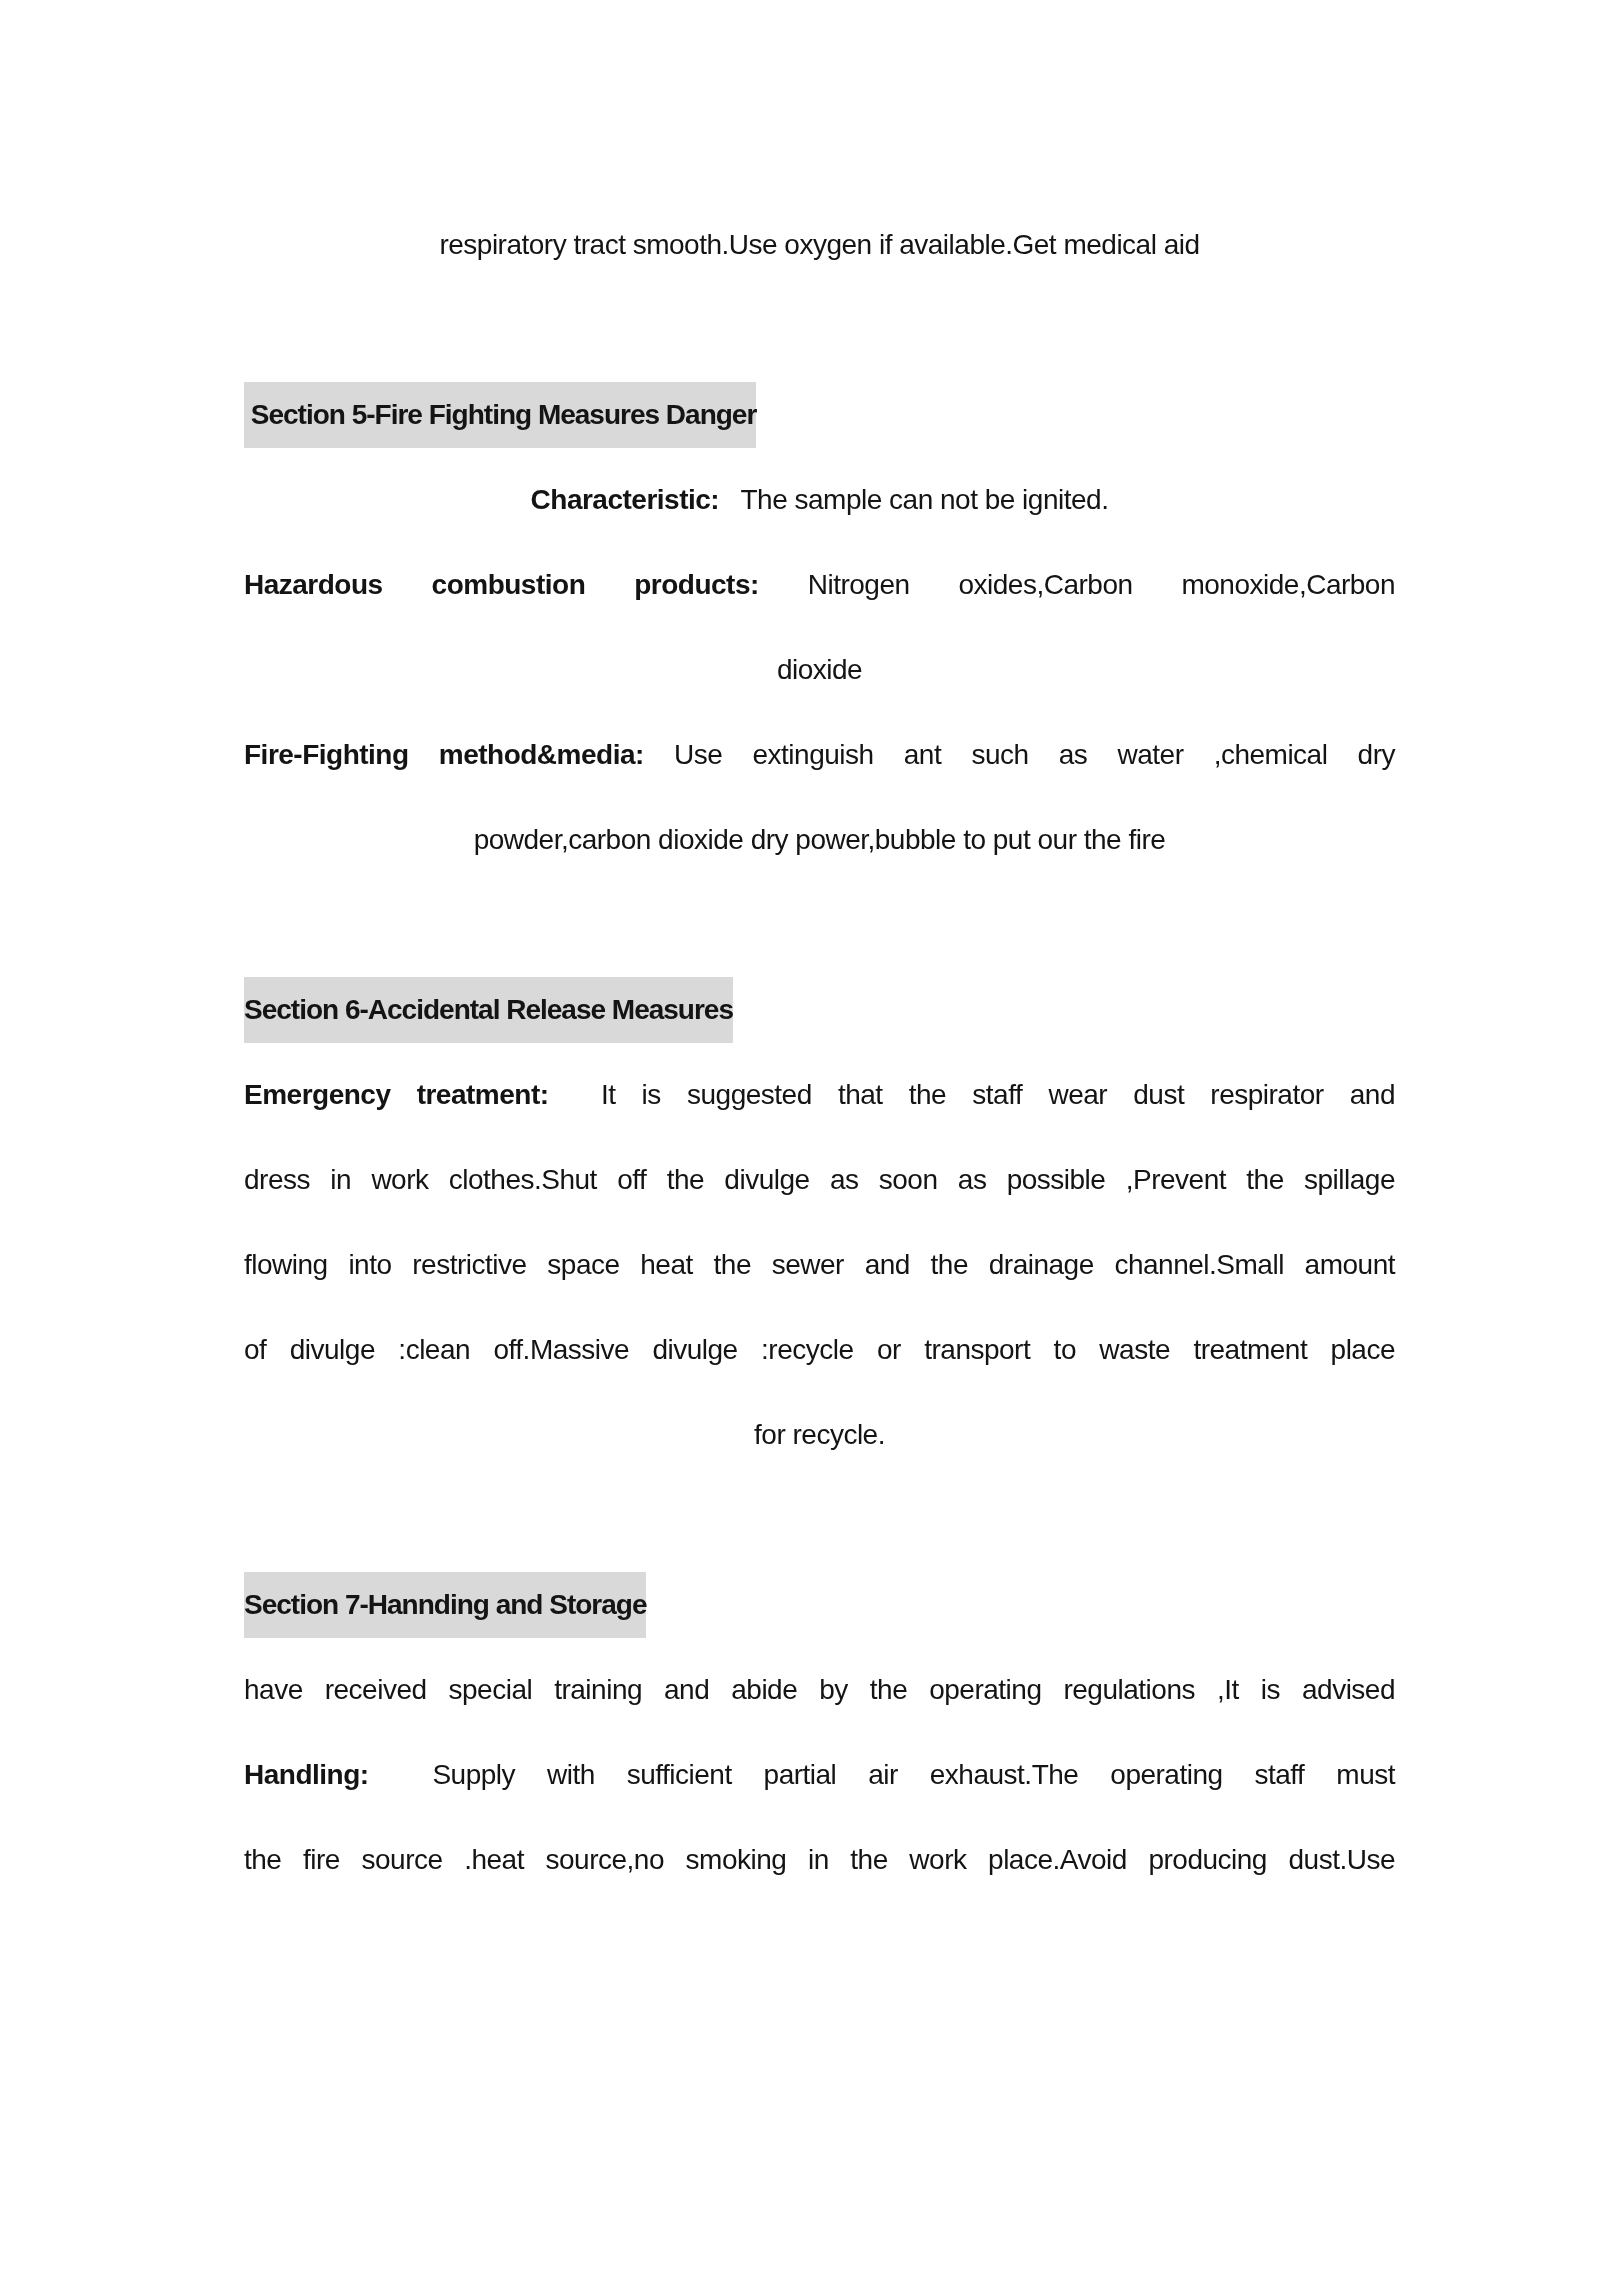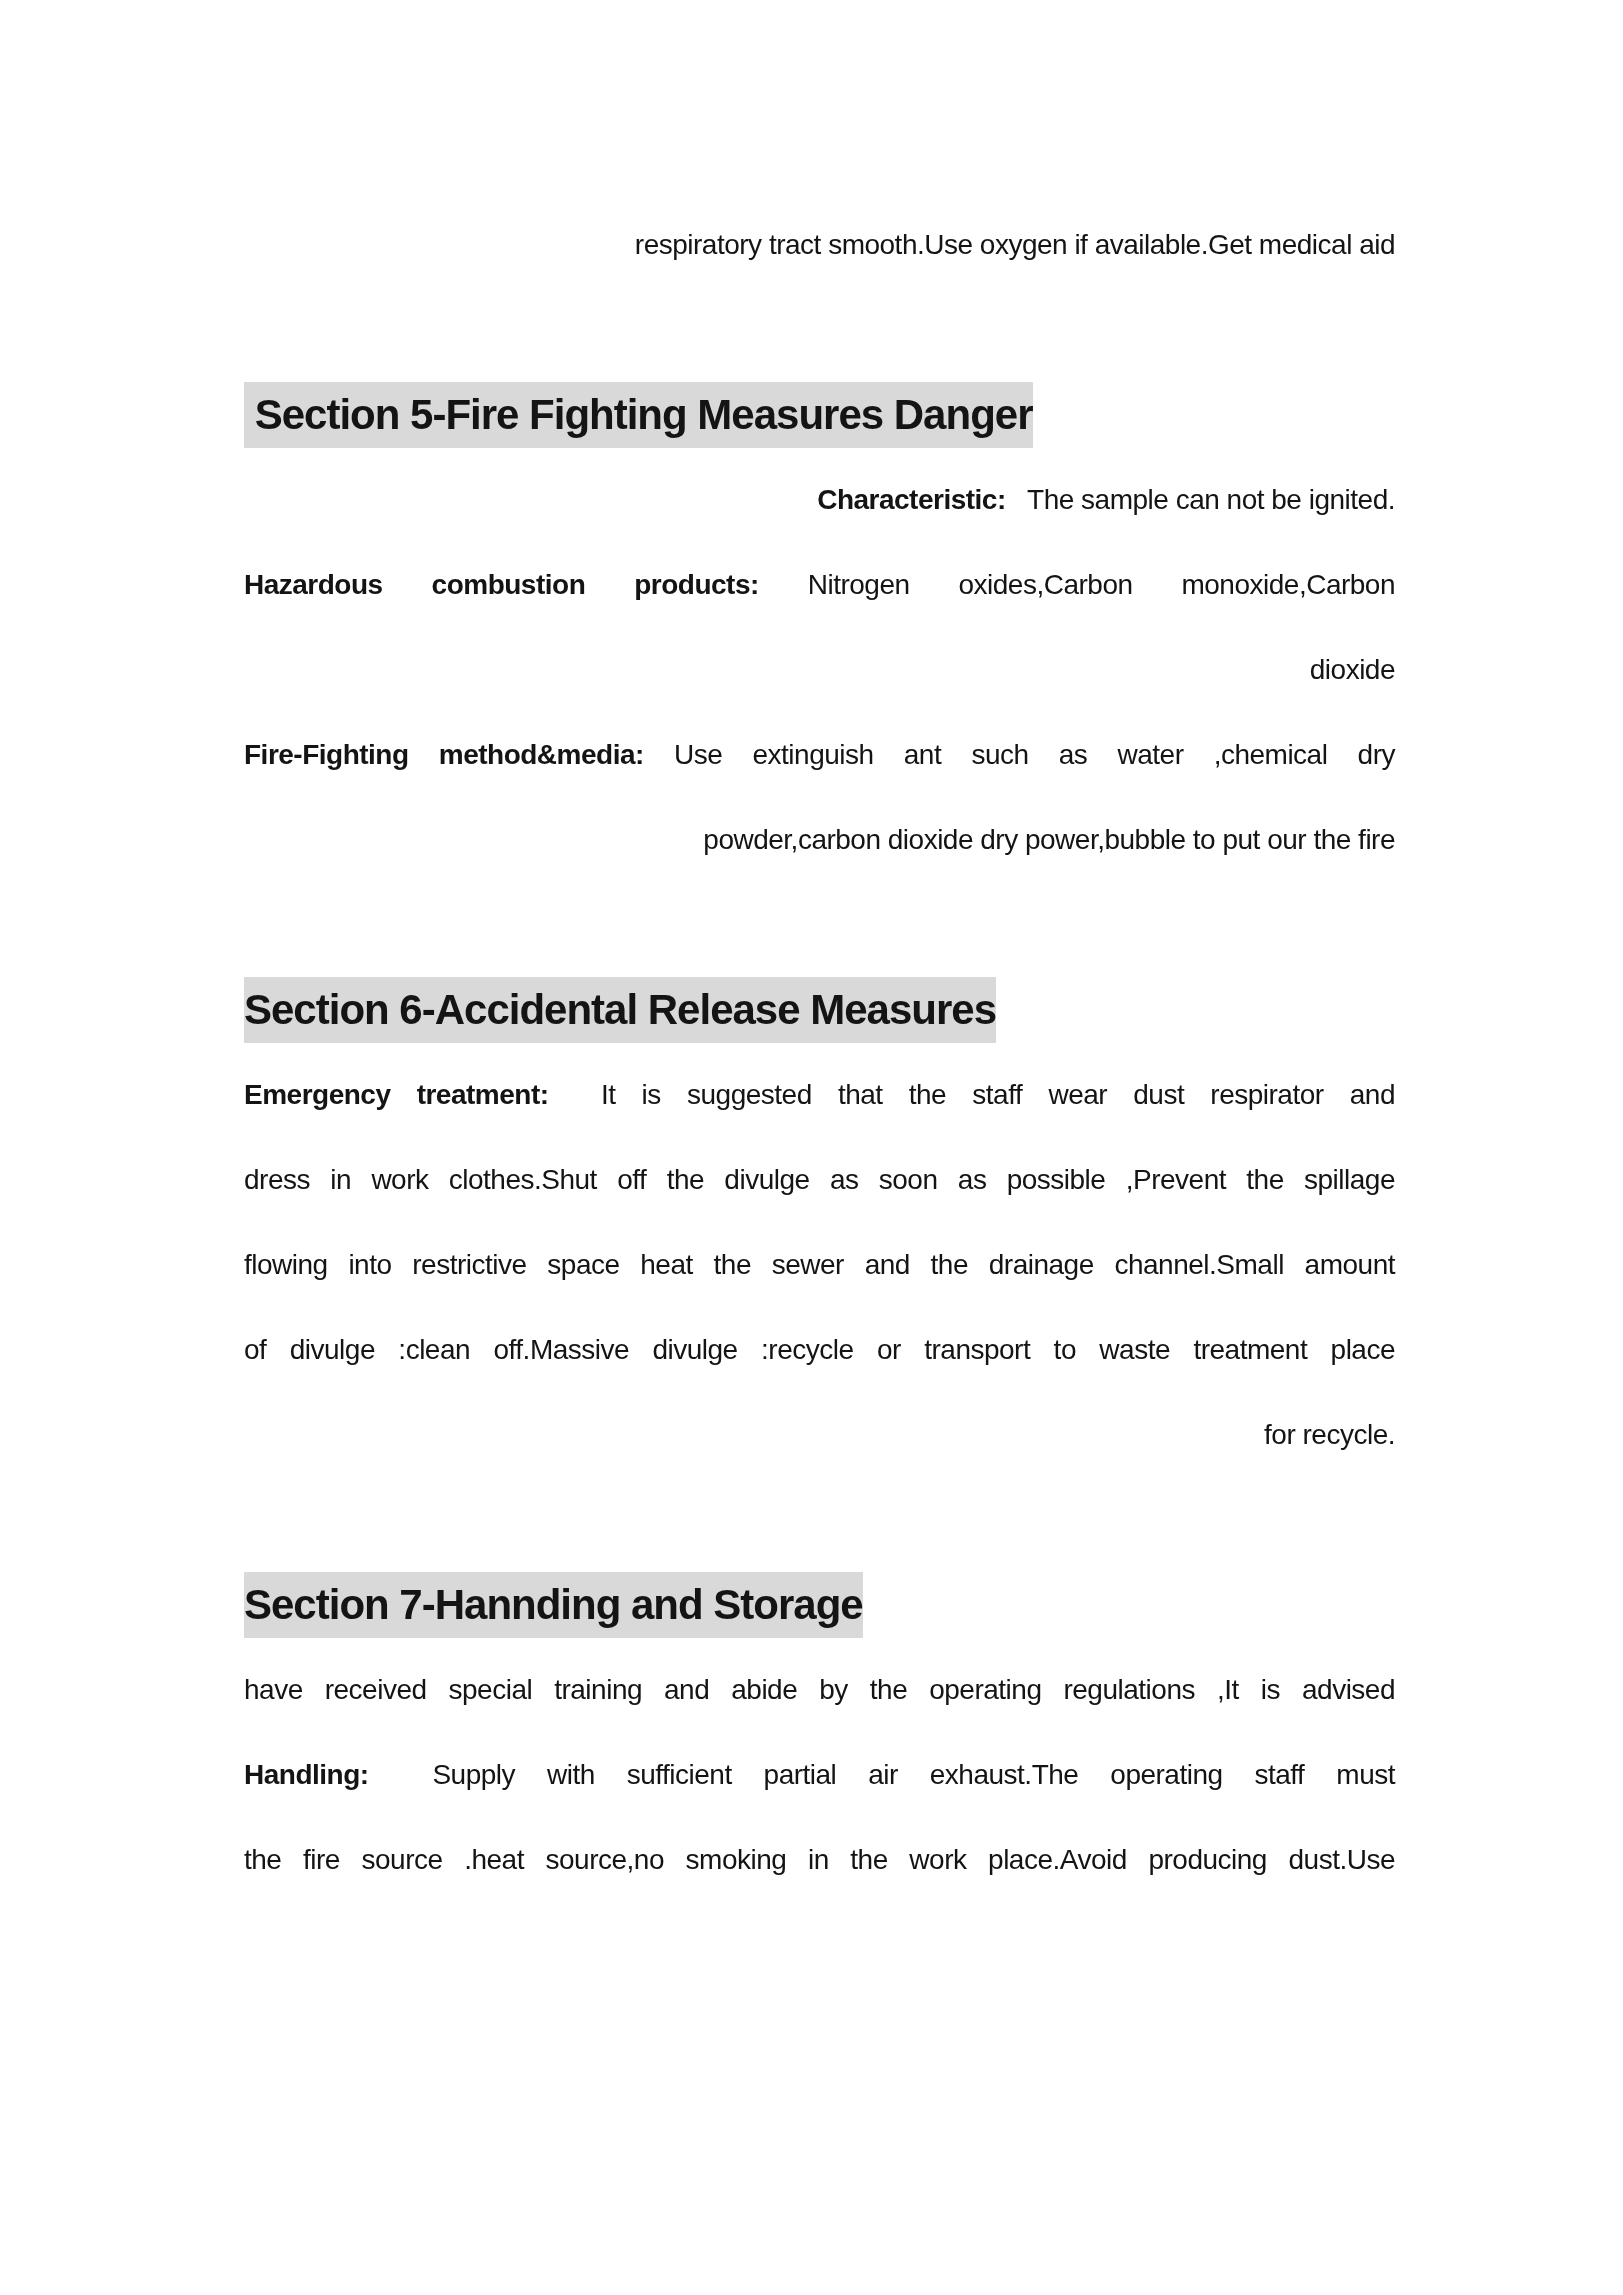--- a/index.html
+++ b/index.html
@@ -21,21 +21,21 @@
     top: 202px;
     width: 1151px;
   }
   .line {
     height: 85px;
     line-height: 85px;
     font-size: 28px;
     letter-spacing: -0.5px;
   }
   .line.left {
-    text-align: right;
+    text-align: center;
     white-space: nowrap;
   }
   .line.justify {
     text-align: justify;
     text-align-last: justify;
   }
   .b {
     font-weight: bold;
   }
   .spacer {
@@ -43,21 +43,21 @@
   }
   .header-line {
     height: 85px;
     line-height: 85px;
     white-space: nowrap;
   }
   .hl {
     display: inline-block;
     background: var(--hl, #d9d9d9);
     font-weight: bold;
-    font-size: 42px;
+    font-size: 28px;
     letter-spacing: -1px;
     line-height: 66px;
     vertical-align: middle;
   }
 </style>
 </head>
 <body style="background: rgb(255, 255, 255); color: rgb(20, 20, 20);">
 
 <div class="doc">
     <div class="line left"><span>respiratory tract smooth.Use oxygen if available.Get medical aid</span></div>

